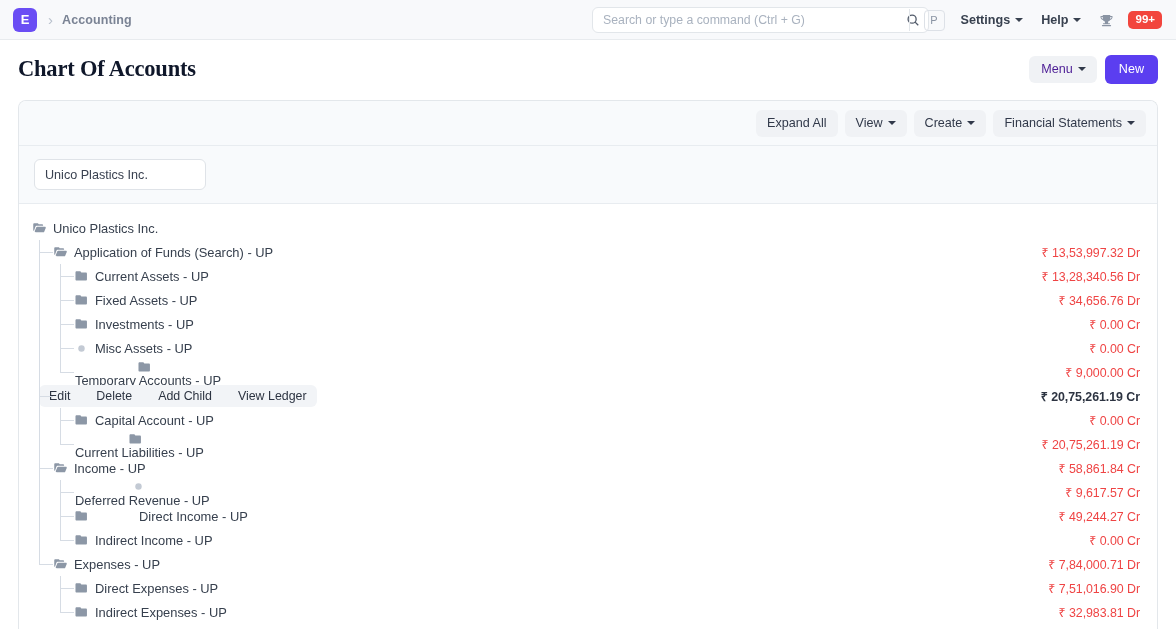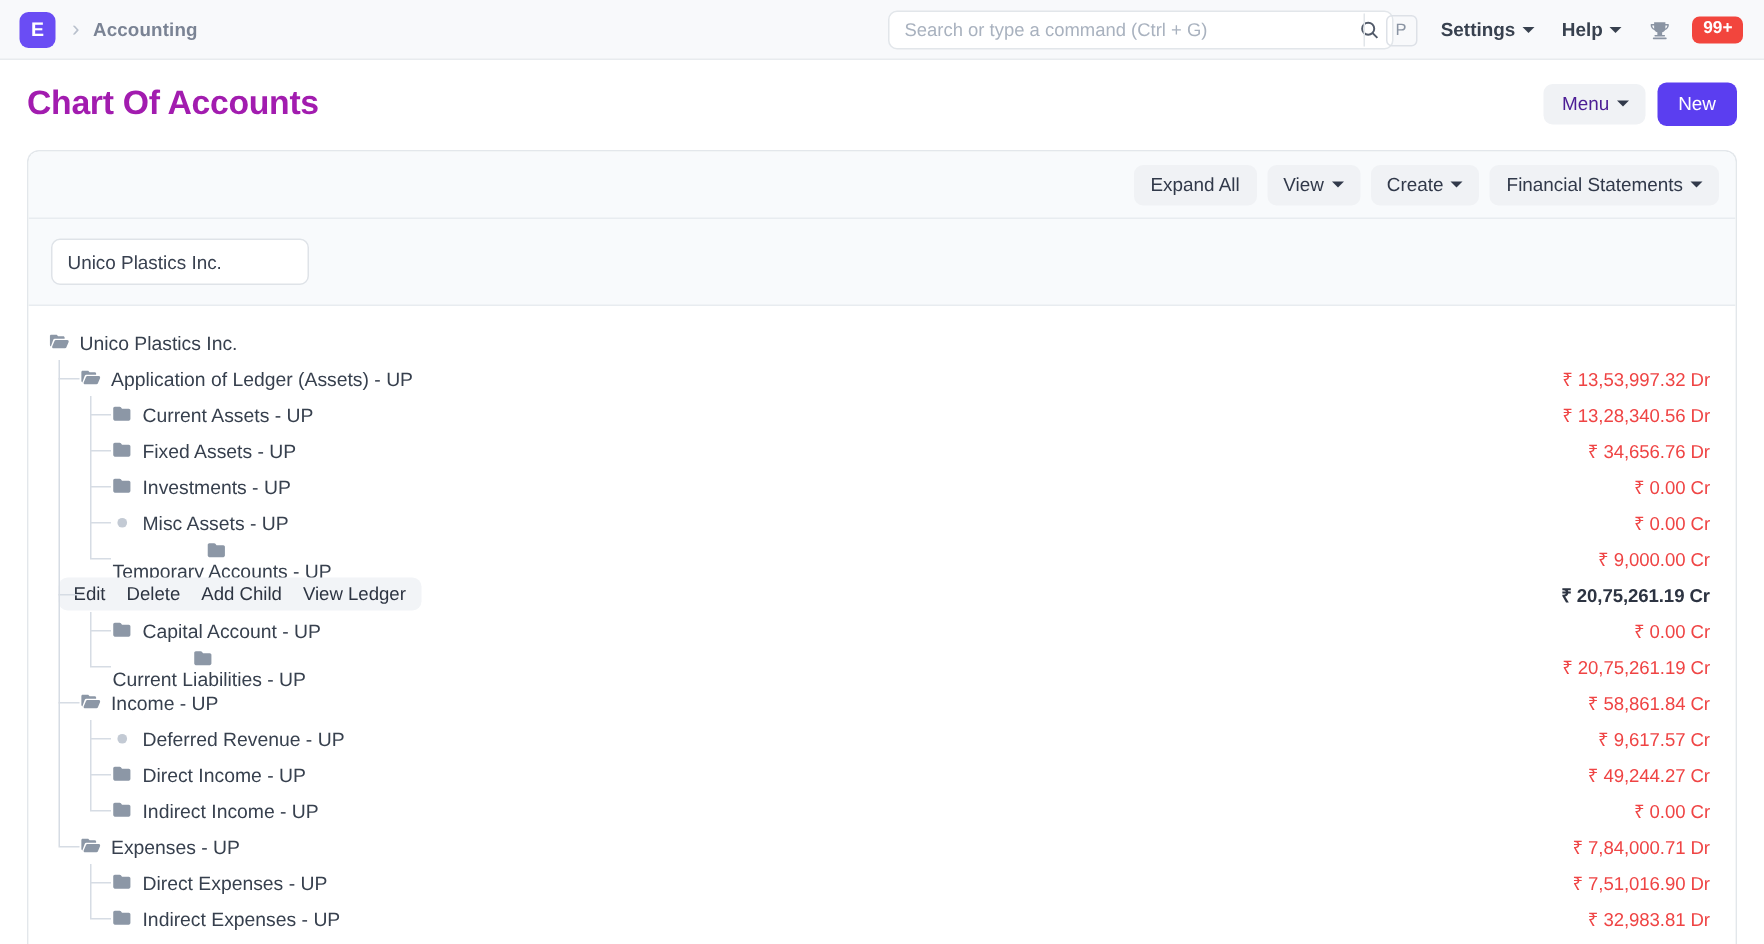--- a/index.html
+++ b/index.html
@@ -116,22 +116,23 @@
   .page-head {
     height: 58px;
     background: #fff;
     display: flex; align-items: center;
     padding: 0 18px 0 18px;
     position: relative;
   }
   .page-title {
     font-size: 22.5px;
     font-weight: bold;
-    color: #a21caf;
+    color: #0f172a;
     letter-spacing: -.2px;
+    font-family: Liberation Serif, serif;
   }
   .head-actions {
     position: absolute; right: 18px; top: 0; height: 58px;
     display: flex; align-items: center; gap: 8px;
   }
   .btn-menu {
     background: #f0f2f5;
     color: #4c1d95;
     font-size: 12.6px;
     border: none;
@@ -254,21 +255,21 @@
   }
   .tree-row.selected .balance { color: #2d3442; font-weight: bold; }
 
   .row-actions {
     margin-left: 20px;
     background: #f2f4f7;
     border-radius: 6px;
     display: flex;
     align-items: center;
     padding: 2px 3px;
-    gap: 0;
+    gap: 12px;
   }
   .row-actions button {
     background: transparent;
     border: none;
     font-family: "Liberation Sans", sans-serif;
     font-size: 12.4px;
     color: #2d3442;
     padding: 2px 7px;
     cursor: pointer;
     border-radius: 4px;
@@ -362,21 +363,21 @@
       <div class="tree-row">
         <div class="conn" style="left: 20px; top: 0px; width: 1px; height: 24px; background: rgb(214, 220, 228);"></div>
         <div class="conn" style="left: 20px; top: 12px; height: 1px; width: 14px; background: rgb(214, 220, 228);"></div>
         <div class="node" style="padding-left: 35px;">
           <span class="ico">
             <svg viewBox="0 0 16 14" width="13" height="12" fill="#8c97a6">
               <path d="M0.3 2.1c0-.6.5-1.1 1.1-1.1h4.1c.3 0 .6.1.8.4l.8.9h4.2c.6 0 1.1.5 1.1 1.1v.9H4.3c-.5 0-1 .3-1.2.8L1.1 10.6c-.5-.2-.8-.6-.8-1.1V2.1z"></path>
               <path d="M4.1 6.1c.2-.4.6-.7 1.1-.7h9.4c.8 0 1.4.8 1.1 1.5l-1.9 4.6c-.2.4-.6.7-1.1.7H3.3c-.8 0-1.4-.8-1.1-1.5l1.9-4.6z"></path>
             </svg>
           </span>
-          <span class="label">Application of Ledger (Assets) - UP</span>
+          <span class="label">Application of Funds (Search) - UP</span>
         </div>
         <div class="balance">₹ 13,53,997.32 Dr</div>
       </div>
       <div class="tree-row">
         <div class="conn" style="left: 41px; top: 0px; width: 1px; height: 24px; background: rgb(214, 220, 228);"></div>
         <div class="conn" style="left: 41px; top: 12px; height: 1px; width: 14px; background: rgb(214, 220, 228);"></div>
         <div class="conn" style="left: 20px; top: 0px; width: 1px; height: 24px; background: rgb(214, 220, 228);"></div>
         <div class="node" style="padding-left: 56px;">
           <span class="ico">
             <svg viewBox="0 0 16 14" width="13" height="12" fill="#8c97a6">
@@ -493,35 +494,35 @@
             </svg>
           </span>
           <span class="label">Income - UP</span>
         </div>
         <div class="balance">₹ 58,861.84 Cr</div>
       </div>
       <div class="tree-row">
         <div class="conn" style="left: 41px; top: 0px; width: 1px; height: 24px; background: rgb(214, 220, 228);"></div>
         <div class="conn" style="left: 41px; top: 12px; height: 1px; width: 14px; background: rgb(214, 220, 228);"></div>
         <div class="conn" style="left: 20px; top: 0px; width: 1px; height: 24px; background: rgb(214, 220, 228);"></div>
-        <div class="node" style="padding-left: 56px;">
+        <div class="node" style="padding-left: 56px; flex-direction: column;">
           <span class="ico">
             <svg viewBox="0 0 12 12" width="9" height="9">
               <circle cx="6" cy="6" r="4.3" fill="#c3cad4"></circle>
             </svg>
           </span>
           <span class="label">Deferred Revenue - UP</span>
         </div>
         <div class="balance">₹ 9,617.57 Cr</div>
       </div>
       <div class="tree-row">
         <div class="conn" style="left: 41px; top: 0px; width: 1px; height: 24px; background: rgb(214, 220, 228);"></div>
         <div class="conn" style="left: 41px; top: 12px; height: 1px; width: 14px; background: rgb(214, 220, 228);"></div>
         <div class="conn" style="left: 20px; top: 0px; width: 1px; height: 24px; background: rgb(214, 220, 228);"></div>
-        <div class="node" style="padding-left: 56px;">
+        <div class="node" style="padding-left: 56px; gap: 44px;">
           <span class="ico">
             <svg viewBox="0 0 16 14" width="13" height="12" fill="#8c97a6">
               <path d="M0.6 2.3c0-.7.6-1.3 1.3-1.3h4.0c.4 0 .8.2 1.0.5l.9 1.1h5.6c.7 0 1.3.6 1.3 1.3v7.3c0 .7-.6 1.3-1.3 1.3H1.9c-.7 0-1.3-.6-1.3-1.3V2.3z"></path>
             </svg>
           </span>
           <span class="label">Direct Income - UP</span>
         </div>
         <div class="balance">₹ 49,244.27 Cr</div>
       </div>
       <div class="tree-row">

